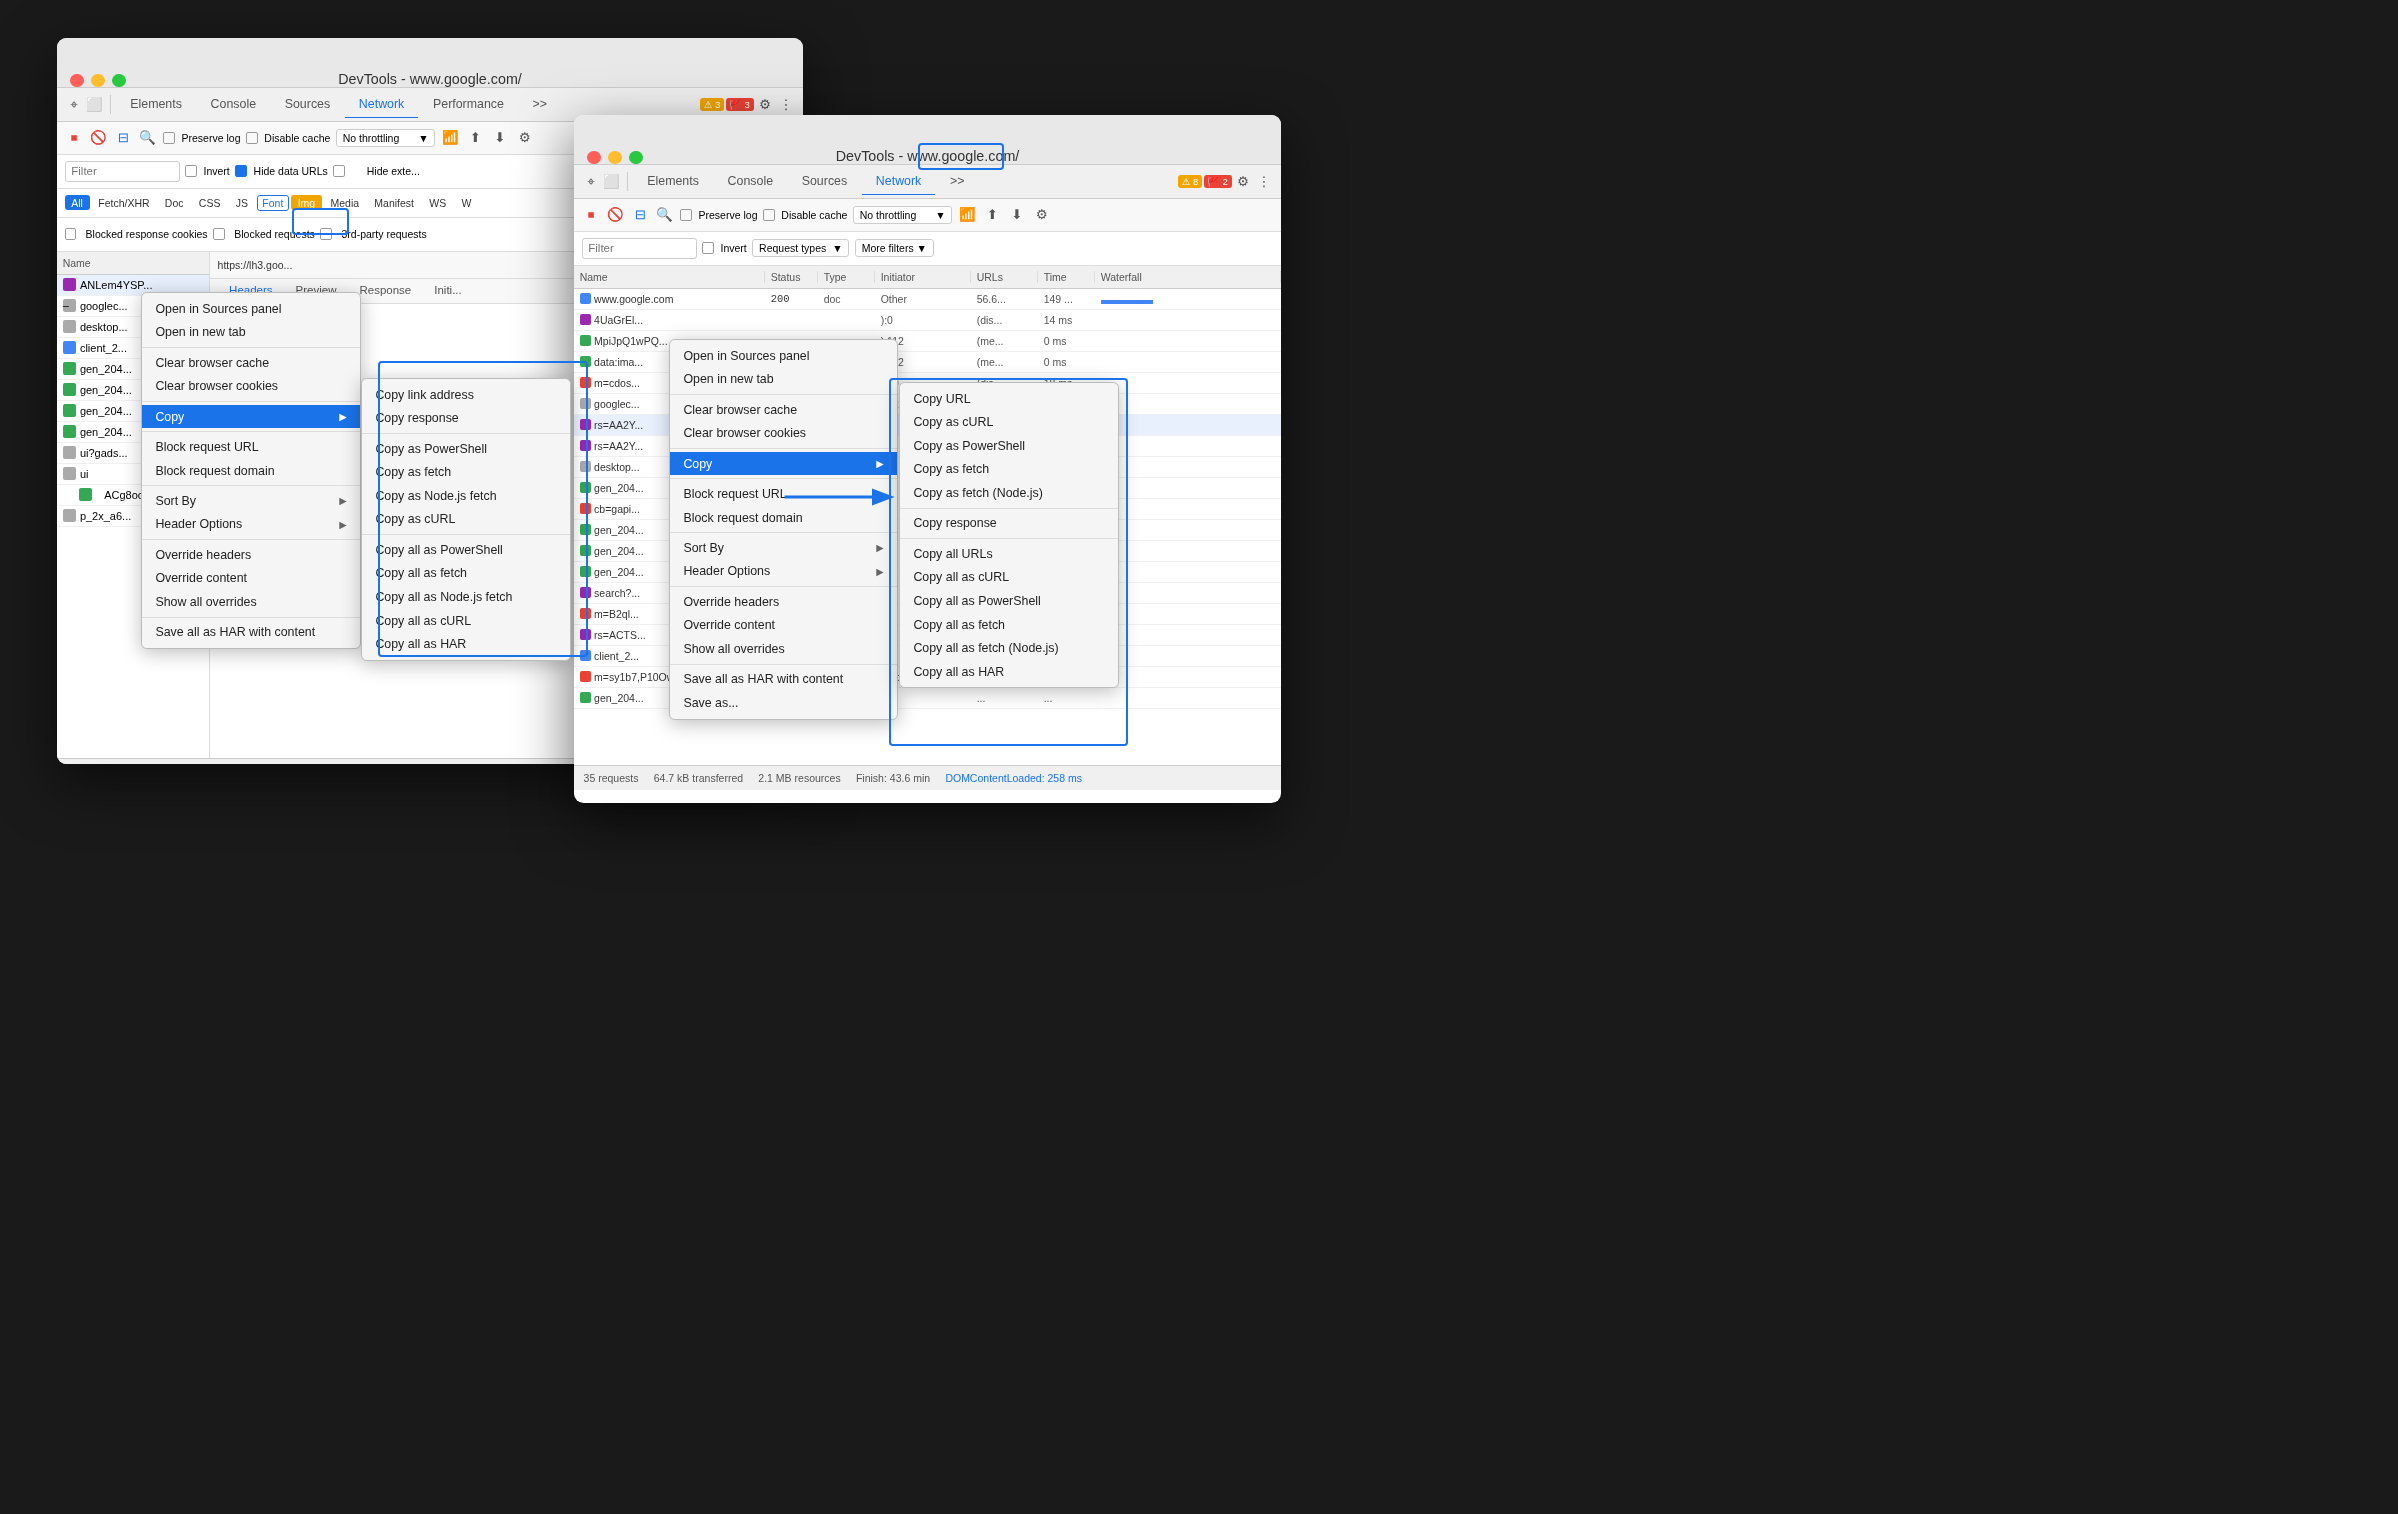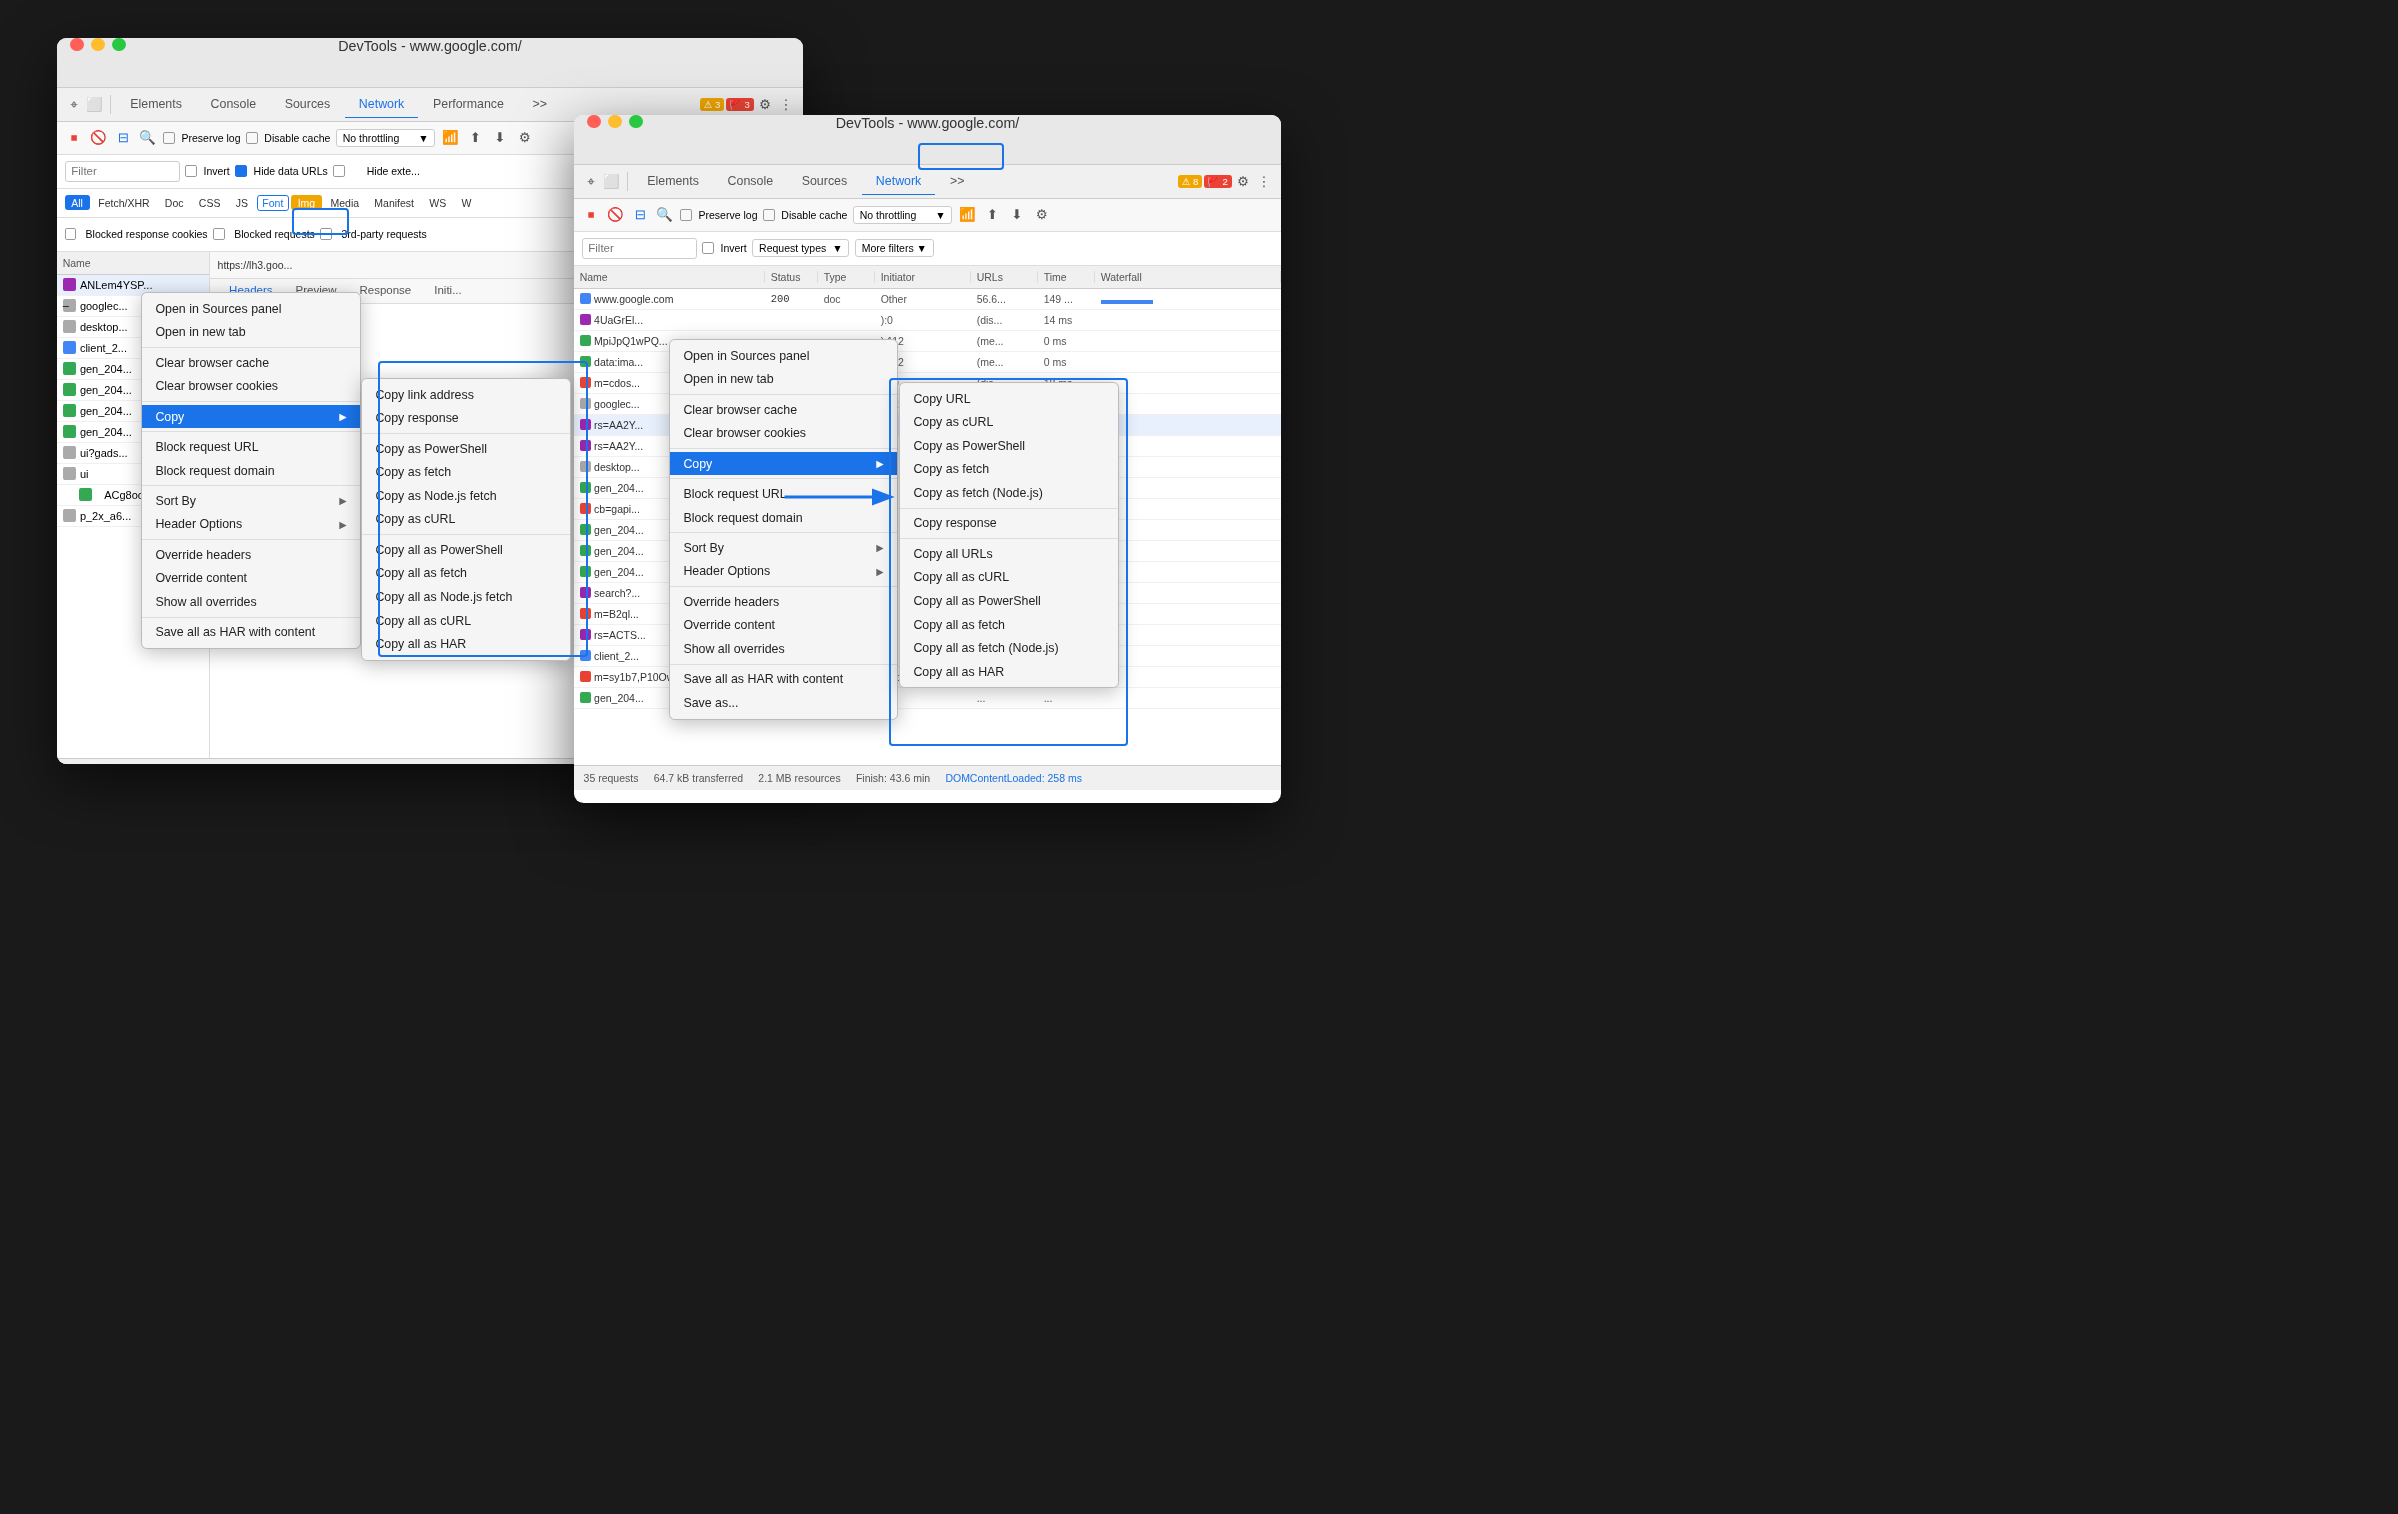--- a/index.html
+++ b/index.html
@@ -17,21 +17,21 @@
       position: absolute;
       border-radius: 9.6px;
       overflow: hidden;
       box-shadow: 0 19px 57px rgba(0,0,0,0.6);
     }
 
     .window-titlebar {
       height: 50px;
       background: #e8e8e8;
       display: flex;
-      align-items: flex-start;
+      align-items: flex-end;
       padding: 0 13.4px;
       border-bottom: 1px solid #ccc;
       position: relative;
     }
     .window-titlebar .title {
       position: absolute;
       left: 50%;
       transform: translateX(-50%);
       font-size: 14.3px;
       color: #333;

